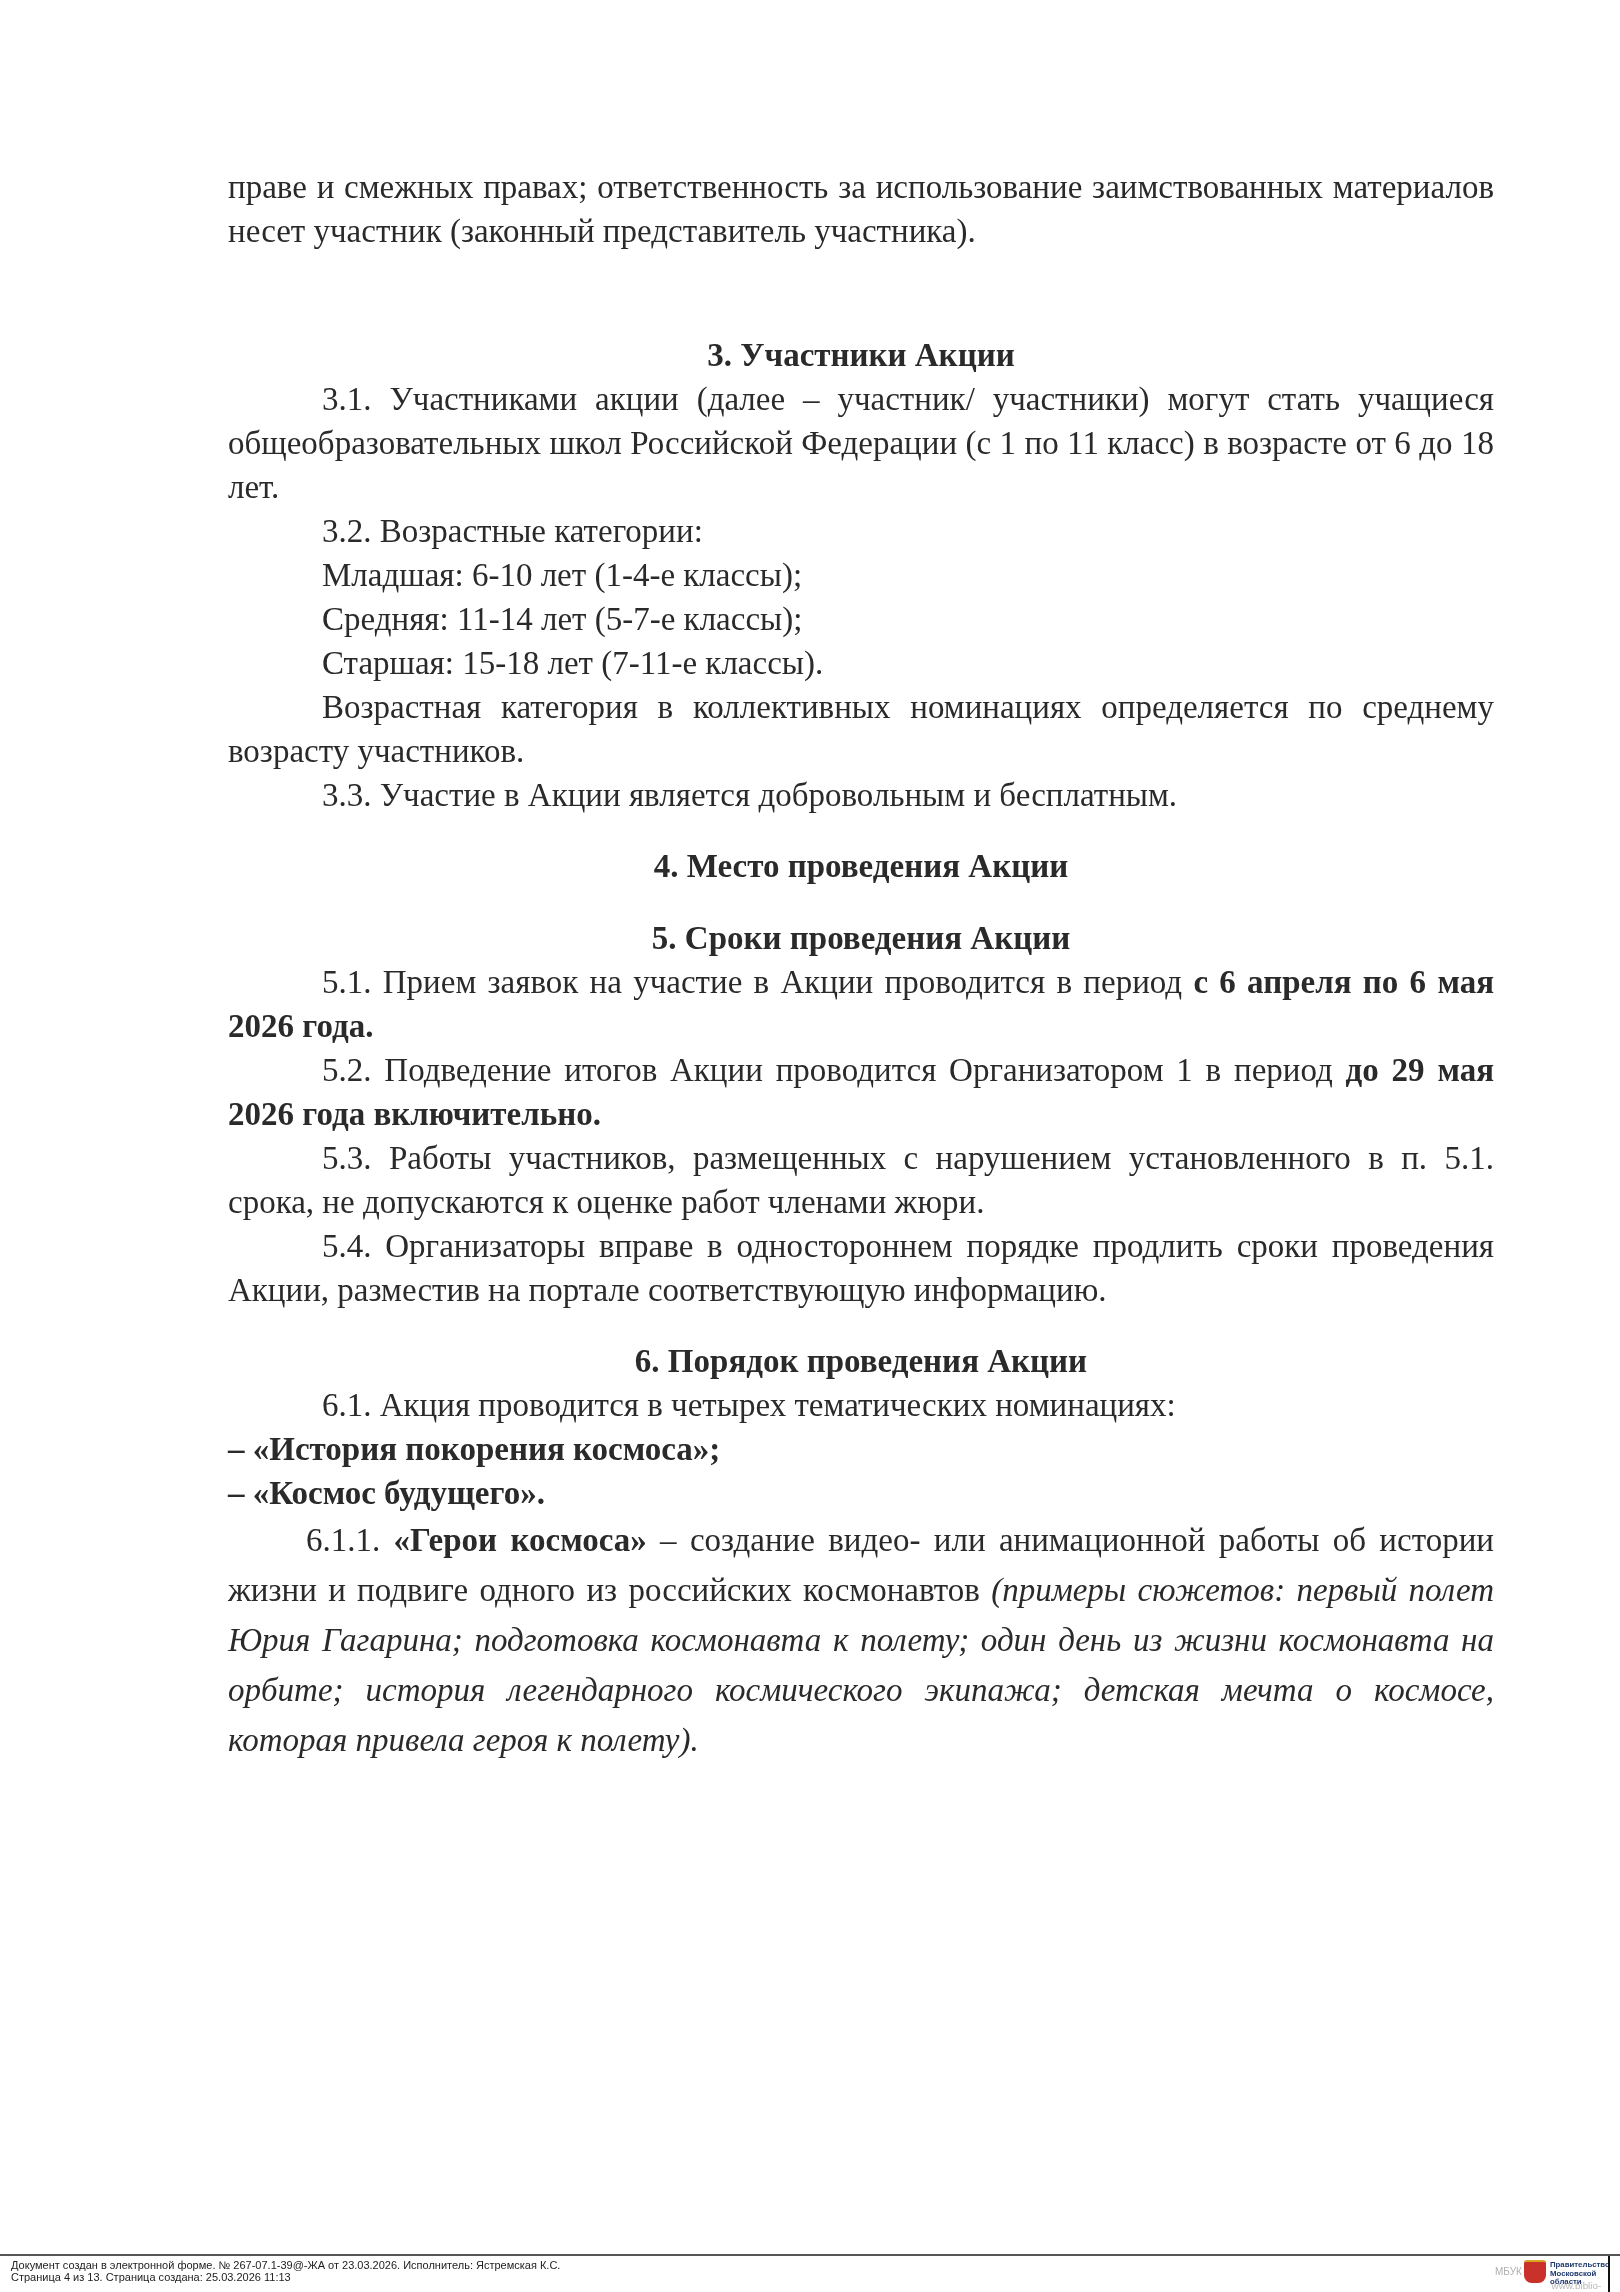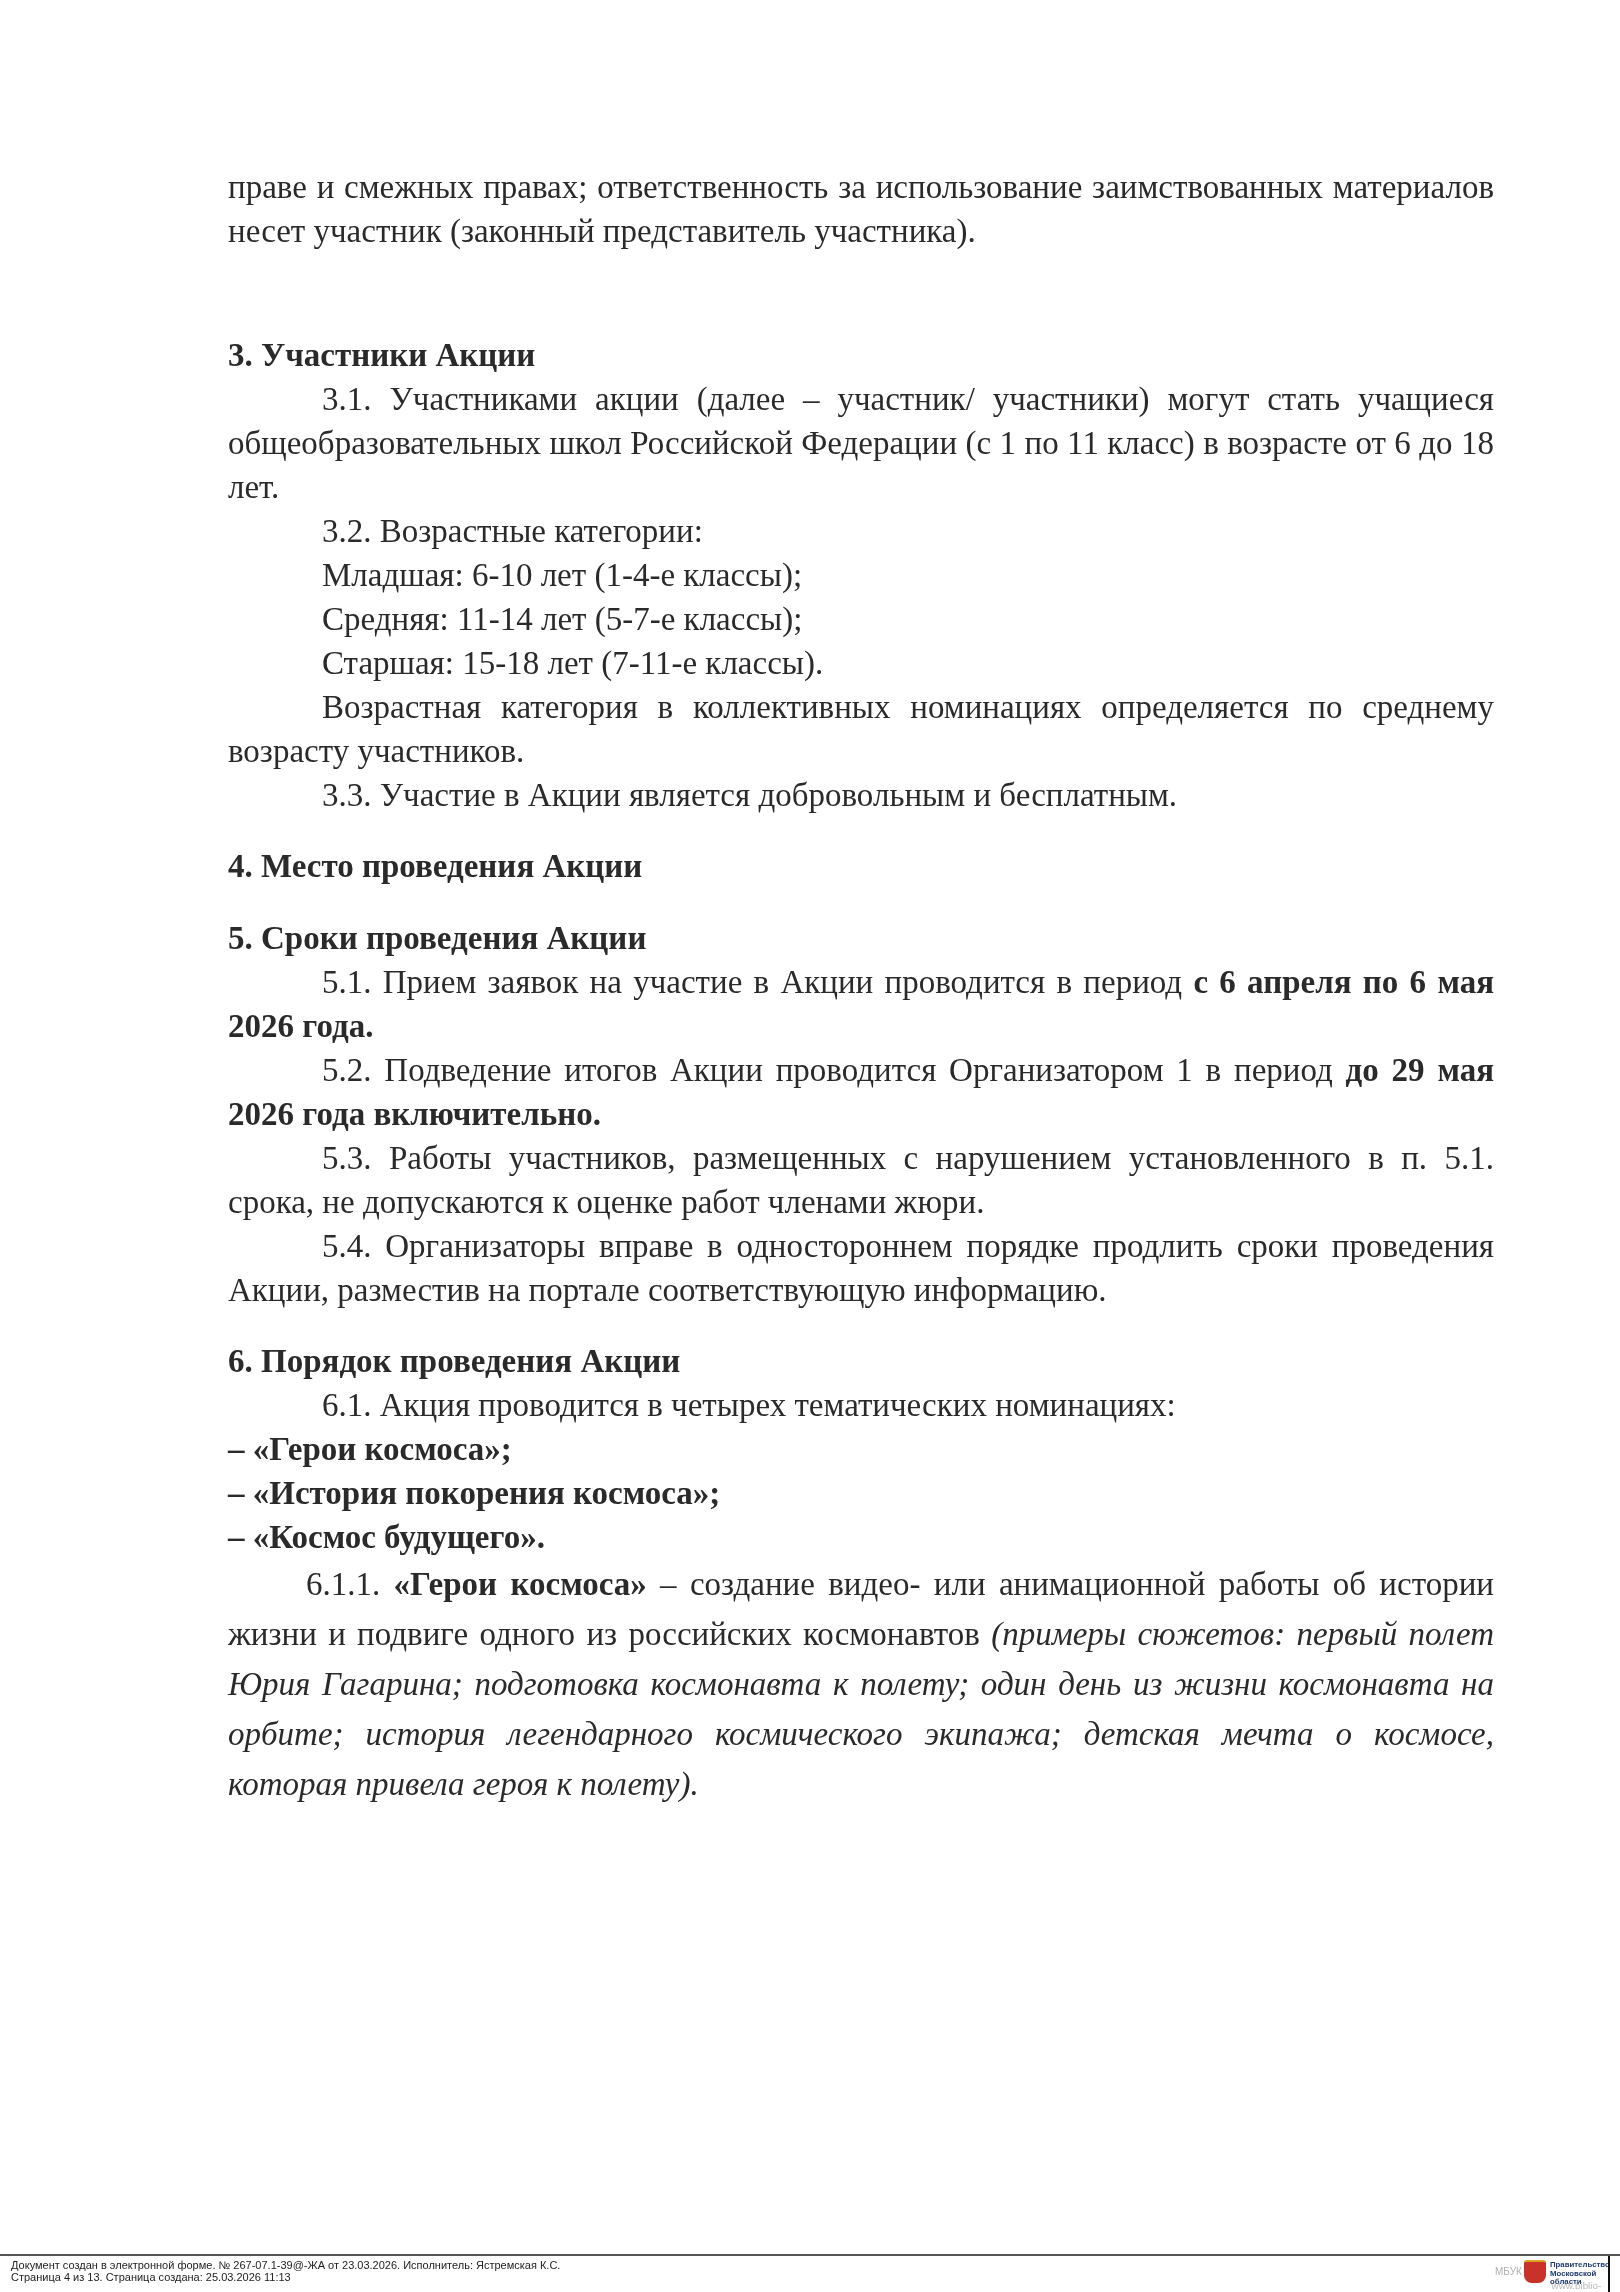--- a/index.html
+++ b/index.html
@@ -9,21 +9,21 @@
       color: #2a2a2a;
     }
     .page {
       position: absolute; left: 228px; top: 165px; width: 1266px;
       font-size: 33px; line-height: 44px;
     }
     .p { margin: 0; text-align: justify; }
     .ind { text-indent: 94px; }
     .ind-sm { text-indent: 78px; }
     .h {
-      margin: 0; text-align: left; font-weight: bold;
+      margin: 0; text-align: center; font-weight: bold;
     }
     .gap-lg { height: 80px; }
     .gap-md { height: 27.4px; }
     .hl {
       position: relative; display: inline-block;
     }
     .hl::after {
       content: ""; position: absolute; left: 15.7px; right: -19.6px; bottom: -3.9px;
       height: 7.8px; background: #f7e84a; border-radius: 3.9px; z-index: -1;
     }
@@ -80,21 +80,20 @@
   <p class="h">5. Сроки проведения Акции</p>
   <p class="p ind"><span>5.1. Прием заявок на участие в Акции проводится в период </span><span class="b">с 6 апреля по 6 мая 2026 года.</span></p>
   <p class="p ind"><span>5.2. Подведение итогов Акции проводится Организатором 1 в период </span><span class="b">до 29 мая 2026 года включительно.</span></p>
   <p class="p ind">5.3. Работы участников, размещенных с нарушением установленного в п. 5.1. срока, не допускаются к оценке работ членами жюри.</p>
   <p class="p ind">5.4. Организаторы вправе в одностороннем порядке продлить сроки проведения Акции, разместив на портале соответствующую информацию.</p>
 
   <div class="gap-md"></div>
 
   <p class="h">6. Порядок проведения Акции</p>
   <p class="p ind">6.1. Акция проводится в четырех тематических номинациях:</p>
-  <p class="dash-item">– «Герои космоса»;</p>
   <p class="dash-item">– «История покорения космоса»;</p>
   <p class="dash-item">– «Космос будущего».</p>
   <p class="p ind-sm" style="line-height:50px;"><span>6.1.1. </span><span class="b">«Герои космоса»</span><span> – создание видео- или анимационной работы об истории жизни и подвиге одного из российских космонавтов </span><span class="i">(примеры сюжетов: первый полет Юрия Гагарина; подготовка космонавта к полету; один день из жизни космонавта на орбите; история легендарного космического экипажа; детская мечта о космосе, которая привела героя к полету).</span></p>
 </div>
 
 <div class="footer-line"></div>
 <div class="footer-text">
   <div>Документ создан в электронной форме. № 267-07.1-39@-ЖА от 23.03.2026. Исполнитель: Ястремская К.С.</div>
   <div>Страница 4 из 13. Страница создана: 25.03.2026 11:13</div>
 </div>

